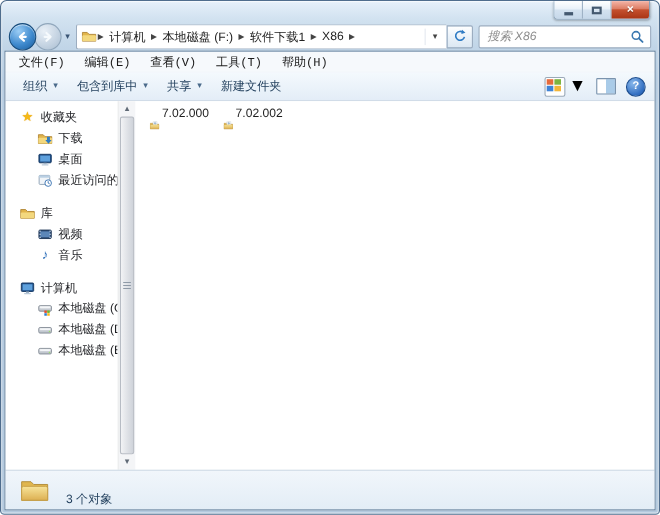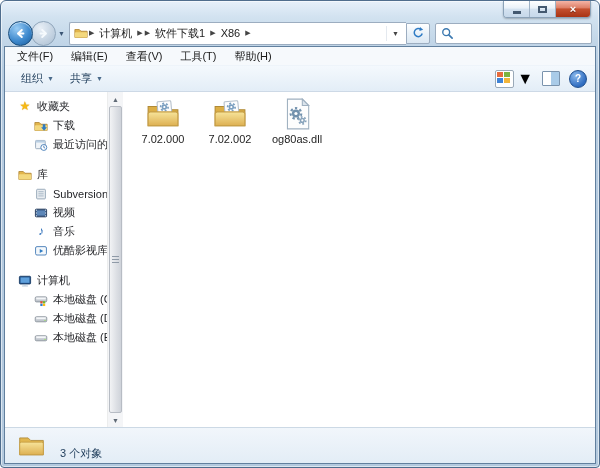--- a/index.html
+++ b/index.html
@@ -34,21 +34,21 @@
   .refreshbtn{width:24px;height:21px;box-sizing:border-box;background:linear-gradient(#ffffff,#eaf2f9 50%,#dce8f3);
     border:1px solid #9cadc0;border-radius:0 2px 2px 0;display:flex;align-items:center;justify-content:center;flex:none;}
   .searchbox{width:157px;height:21px;box-sizing:border-box;background:#fff;border:1px solid #9cadc0;border-radius:2px;
     margin-left:5px;display:flex;align-items:center;padding:0 5px;flex:none;}
   .searchbox input{border:0;outline:0;flex:1;min-width:0;font-family:"Liberation Sans",sans-serif;
     font-size:11px;font-style:italic;color:#444;background:transparent;}
   .searchbox input::placeholder{color:#8c8c8c;font-style:italic;}
   
   .client{position:absolute;left:3px;right:3px;top:45px;bottom:3px;border:1px solid #62809e;background:#fff;
     display:flex;flex-direction:column;overflow:hidden;}
-  .menubar{height:18px;background:#f6f9fc;display:flex;align-items:center;padding-left:3px;flex:none;}
+  .menubar{height:18px;background:#f6f9fc;display:flex;align-items:center;padding-left:3px;flex:none;font-family:Liberation Mono, monospace;}
   .menu-item{font-size:11px;color:#1a1a1a;padding:0 9px;cursor:default;}
   .toolbar{height:25px;flex:none;background:linear-gradient(180deg,#f4f9fd,#e3edf7);
     border-top:1px solid #eef4fa;border-bottom:1px solid #cdd9e6;display:flex;align-items:center;padding:0 8px;justify-content:center;}
   .tbtn{font-size:11px;color:#1e3c5a;padding:3px 8px;display:flex;align-items:center;gap:4px;border-radius:2px;cursor:default;}
   .tbtn .dn{font-size:7px;color:#4a6a8a;}
   .tb-right{margin-left:auto;display:flex;align-items:center;gap:9px;}
   .tb-ico{display:flex;align-items:center;gap:3px;}
   .help-circ{width:16px;height:16px;border-radius:50%;background:radial-gradient(circle at 35% 30%,#8ab9ec,#2f6cc0 70%);
     border:1px solid #1f4f8f;color:#fff;font-size:10px;font-weight:bold;display:flex;align-items:center;justify-content:center;}
   .views-grid{width:15px;height:14px;display:grid;grid-template-columns:6px 6px;grid-template-rows:5px 5px;gap:1px;
@@ -67,21 +67,21 @@
   .note-ch{color:#2e6fb9;font-size:12px;line-height:13px;width:14px;text-align:center;flex:none;}
   
   .sb{width:15px;flex:none;background:#f4f5f7;border-left:1px solid #eceded;display:flex;flex-direction:column;}
   .sb-btn{height:14px;display:flex;align-items:center;justify-content:center;font-size:7px;color:#606a76;flex:none;}
   .sb-track{flex:1;padding:0 1px;display:flex;}
   .sb-thumb{flex:1;background:linear-gradient(90deg,#f2f3f5,#dcdfe4 60%,#cfd3da);border:1px solid #b7bcc4;border-radius:2px;
     display:flex;align-items:center;justify-content:center;}
   .sb-grip{width:7px;height:7px;background:repeating-linear-gradient(180deg,#8f9aa7 0 1px,transparent 1px 3px);}
   
   .main{flex:1;padding:5px 0 0 13px;display:flex;align-items:flex-start;gap:13px;}
-  .file{width:54px;display:flex;flex-direction:column;align-items:center;gap:2px;cursor:default;}
+  .file{width:54px;display:flex;gap:2px;cursor:default;}
   .file svg{width:34px;height:34px;}
   .file .fname{font-size:11px;color:#1e1e1e;white-space:nowrap;}
   
   .statusbar{height:35px;flex:none;background:linear-gradient(180deg,#f1f6fb,#e3edf6);border-top:1px solid #ccd9e5;
     display:flex;align-items:center;padding-left:12px;gap:14px;}
   .statusbar svg{width:29px;height:27px;}
   .status-text{font-size:11px;color:#1e3c5a;margin-top:16px;}
   .arrow-svg{width:13px;height:13px;}
 </style>
 </head>
@@ -248,34 +248,36 @@
 
     <div class="addressbar">
       <span class="sico">
           <svg>
             <use href="#i-fold-s"></use>
           </svg>
         </span>
       <span class="sep">▶</span>
       <span class="crumb">计算机</span>
       <span class="sep">▶</span>
+      <span class="crumb">本地磁盘 (F:)</span>
       <span class="sep">▶</span>
       <span class="crumb">软件下载1</span>
       <span class="sep">▶</span>
       <span class="crumb">X86</span>
       <span class="sep">▶</span>
       <span class="addr-caret">▼</span>
     </div>
     <div class="refreshbtn">
       <svg width="14" height="14">
           <use href="#i-refresh"></use>
         </svg>
     </div>
 
     <div class="searchbox">
+      <input type="text" placeholder="搜索 X86" style="">
       <svg width="13" height="13">
           <use href="#i-search"></use>
         </svg>
     </div>
   </div>
 
   <div class="client">
 
     <div class="menubar">
       <span class="menu-item">文件(F)</span>
@@ -284,22 +286,29 @@
       <span class="menu-item">工具(T)</span>
       <span class="menu-item">帮助(H)</span>
     </div>
 
     <div class="toolbar">
       <div class="tbtn">
         <span>组织</span>
         <span class="dn">▼</span>
       </div>
       <div class="tbtn">
+        <span>包含到库中</span>
+        <span class="dn">▼</span>
+      </div>
+      <div class="tbtn">
         <span>共享</span>
         <span class="dn">▼</span>
+      </div>
+      <div class="tbtn">
+        <span>新建文件夹</span>
       </div>
       <div class="tb-right">
         <div class="tb-ico">
           <span class="views-grid">
             <i style="background:#e66b3c"></i>
               <i style="background:#7cb440"></i>
               <i style="background:#3f83d6"></i>
               <i style="background:#f2b53a"></i>
           </span>
           <span class="dn">▼</span>
@@ -322,63 +331,55 @@
             <span class="sico">
                 <svg>
                   <use href="#i-folddl"></use>
                 </svg>
               </span>
             <span>下载</span>
           </div>
           <div class="srow child">
             <span class="sico">
                 <svg>
+                  <use href="#i-mon"></use>
+                </svg>
+              </span>
+            <span>桌面</span>
+          </div>
+          <div class="srow child">
+            <span class="sico">
+                <svg>
                   <use href="#i-recent"></use>
                 </svg>
               </span>
             <span>最近访问的位置</span>
           </div>
         </div>
 
         <div class="sect">
           <div class="srow">
             <span class="sico">
                 <svg>
                   <use href="#i-fold-s"></use>
                 </svg>
               </span>
             <span>库</span>
           </div>
           <div class="srow child">
             <span class="sico">
                 <svg>
-                  <use href="#i-lib"></use>
-                </svg>
-              </span>
-            <span>Subversion</span>
-          </div>
-          <div class="srow child">
-            <span class="sico">
-                <svg>
                   <use href="#i-vid"></use>
                 </svg>
               </span>
             <span>视频</span>
           </div>
           <div class="srow child">
             <span class="note-ch">♪</span>
             <span>音乐</span>
-          </div>
-          <div class="srow child">
-            <span class="sico">
-                <svg>
-                  <use href="#i-tv"></use>
-                </svg>
-              </span>
-            <span>优酷影视库</span>
           </div>
         </div>
 
         <div class="sect">
           <div class="srow">
             <span class="sico">
                 <svg>
                   <use href="#i-mon"></use>
                 </svg>
               </span>
@@ -429,26 +430,20 @@
               <use href="#i-folder"></use>
             </svg>
           <span class="fname">7.02.000</span>
         </div>
         <div class="file">
           <svg>
               <use href="#i-folder"></use>
             </svg>
           <span class="fname">7.02.002</span>
         </div>
-        <div class="file">
-          <svg>
-              <use href="#i-dll"></use>
-            </svg>
-          <span class="fname">og80as.dll</span>
-        </div>
       </div>
     </div>
 
     <div class="statusbar">
       <svg>
           <use href="#i-folder-plain"></use>
         </svg>
       <span class="status-text">3 个对象</span>
     </div>
 

